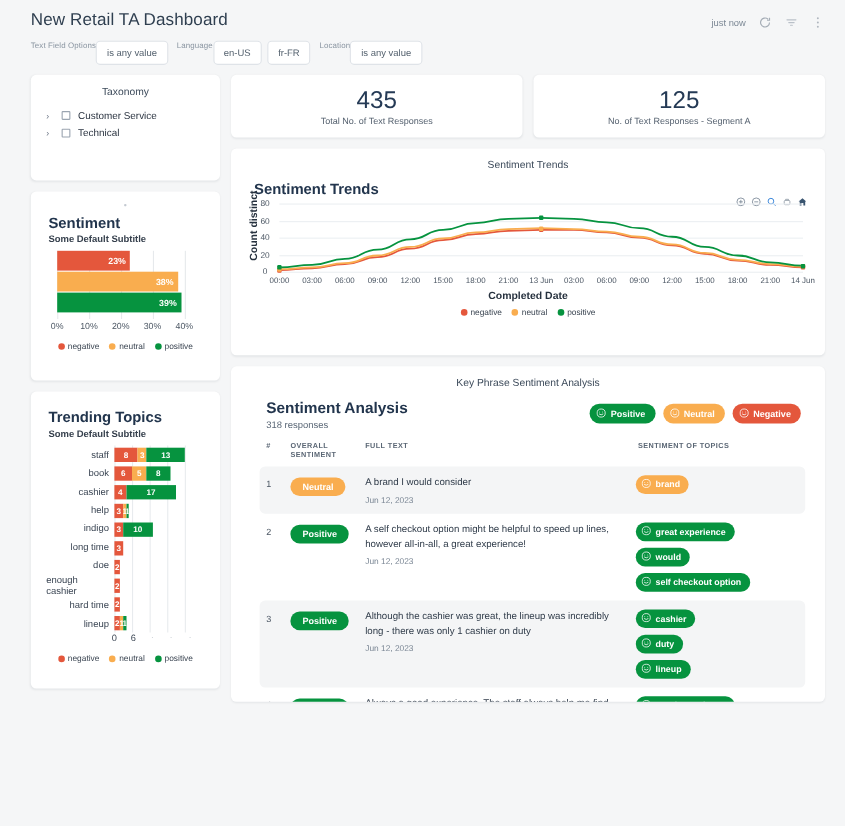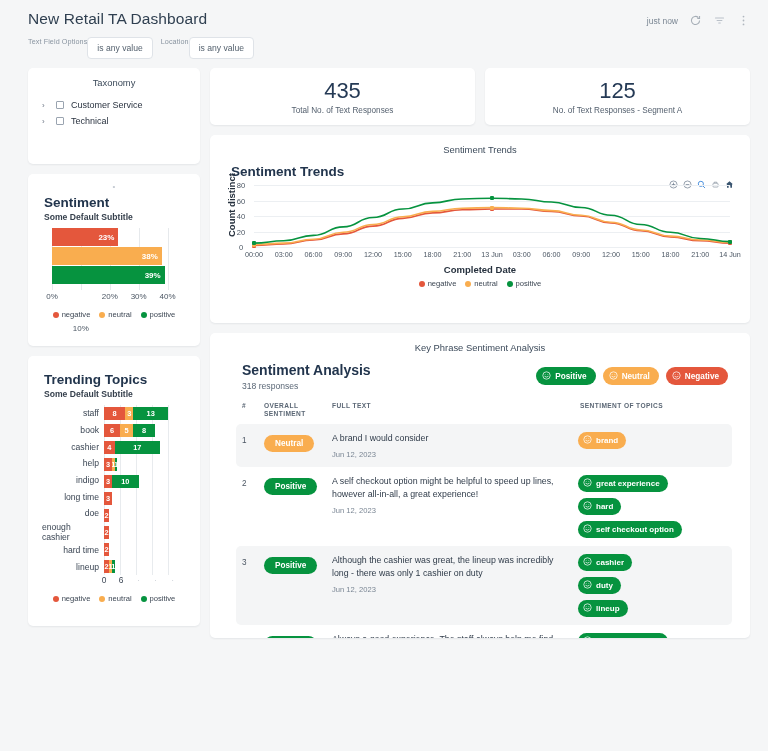--- a/index.html
+++ b/index.html
@@ -160,20 +160,27 @@
   </div>
 
   <div class="filters">
     <div class="filter-group">
       <div class="filter-label">Text Field Options</div>
       <div class="filter-pills">
         <div class="pill">is any value</div>
       </div>
     </div>
     <div class="filter-group">
+      <div class="filter-label">Language</div>
+      <div class="filter-pills">
+        <div class="pill">en-US</div>
+        <div class="pill">fr-FR</div>
+      </div>
+    </div>
+    <div class="filter-group">
       <div class="filter-label">Location</div>
       <div class="filter-pills">
         <div class="pill">is any value</div>
       </div>
     </div>
   </div>
 
   <div class="body">
 
     <div class="col-left">
@@ -211,21 +218,21 @@
               <div class="sbar" style="width: 84.4444%; background: rgb(249, 173, 79);">
                 <span>38%</span>
               </div>
               <div class="sbar" style="width: 86.6667%; background: rgb(6, 147, 63);">
                 <span>39%</span>
               </div>
             </div>
         </div>
         <div class="sent-axis" id="sent-axis">
             <div style="left: 0%;">0%</div>
-            <div style="left: 22.2222%; margin-top: 32px;">10%</div>
+            <div style="left: 22.2222%;">10%</div>
             <div style="left: 44.4444%;">20%</div>
             <div style="left: 66.6667%;">30%</div>
             <div style="left: 88.8889%;">40%</div>
           </div>
         <div class="legend" id="sent-legend">
             <div class="li">
               <span class="ldot" style="background:#E4573C"></span>
               <span>negative</span>
             </div>
             <div class="li">
@@ -529,21 +536,21 @@
                     </svg></span>
                   <span>great experience</span>
                 </span>
                 <span class="tchip" style="background:#06933F">
                   <span><svg class="face" viewBox="0 0 20 20" fill="none" stroke="#fff" stroke-width="1.6">
                       <circle cx="10" cy="10" r="8.2"></circle>
                       <circle cx="7" cy="8" r="1" fill="#fff" stroke="none"></circle>
                       <circle cx="13" cy="8" r="1" fill="#fff" stroke="none"></circle>
                       <path d="M6.3 12.2q3.7 3.2 7.4 0" stroke-linecap="round"></path>
                     </svg></span>
-                  <span>hard</span>
+                  <span>would</span>
                 </span>
                 <span class="tchip" style="background:#06933F">
                   <span><svg class="face" viewBox="0 0 20 20" fill="none" stroke="#fff" stroke-width="1.6">
                       <circle cx="10" cy="10" r="8.2"></circle>
                       <circle cx="7" cy="8" r="1" fill="#fff" stroke="none"></circle>
                       <circle cx="13" cy="8" r="1" fill="#fff" stroke="none"></circle>
                       <path d="M6.3 12.2q3.7 3.2 7.4 0" stroke-linecap="round"></path>
                     </svg></span>
                   <span>self checkout option</span>
                 </span>

